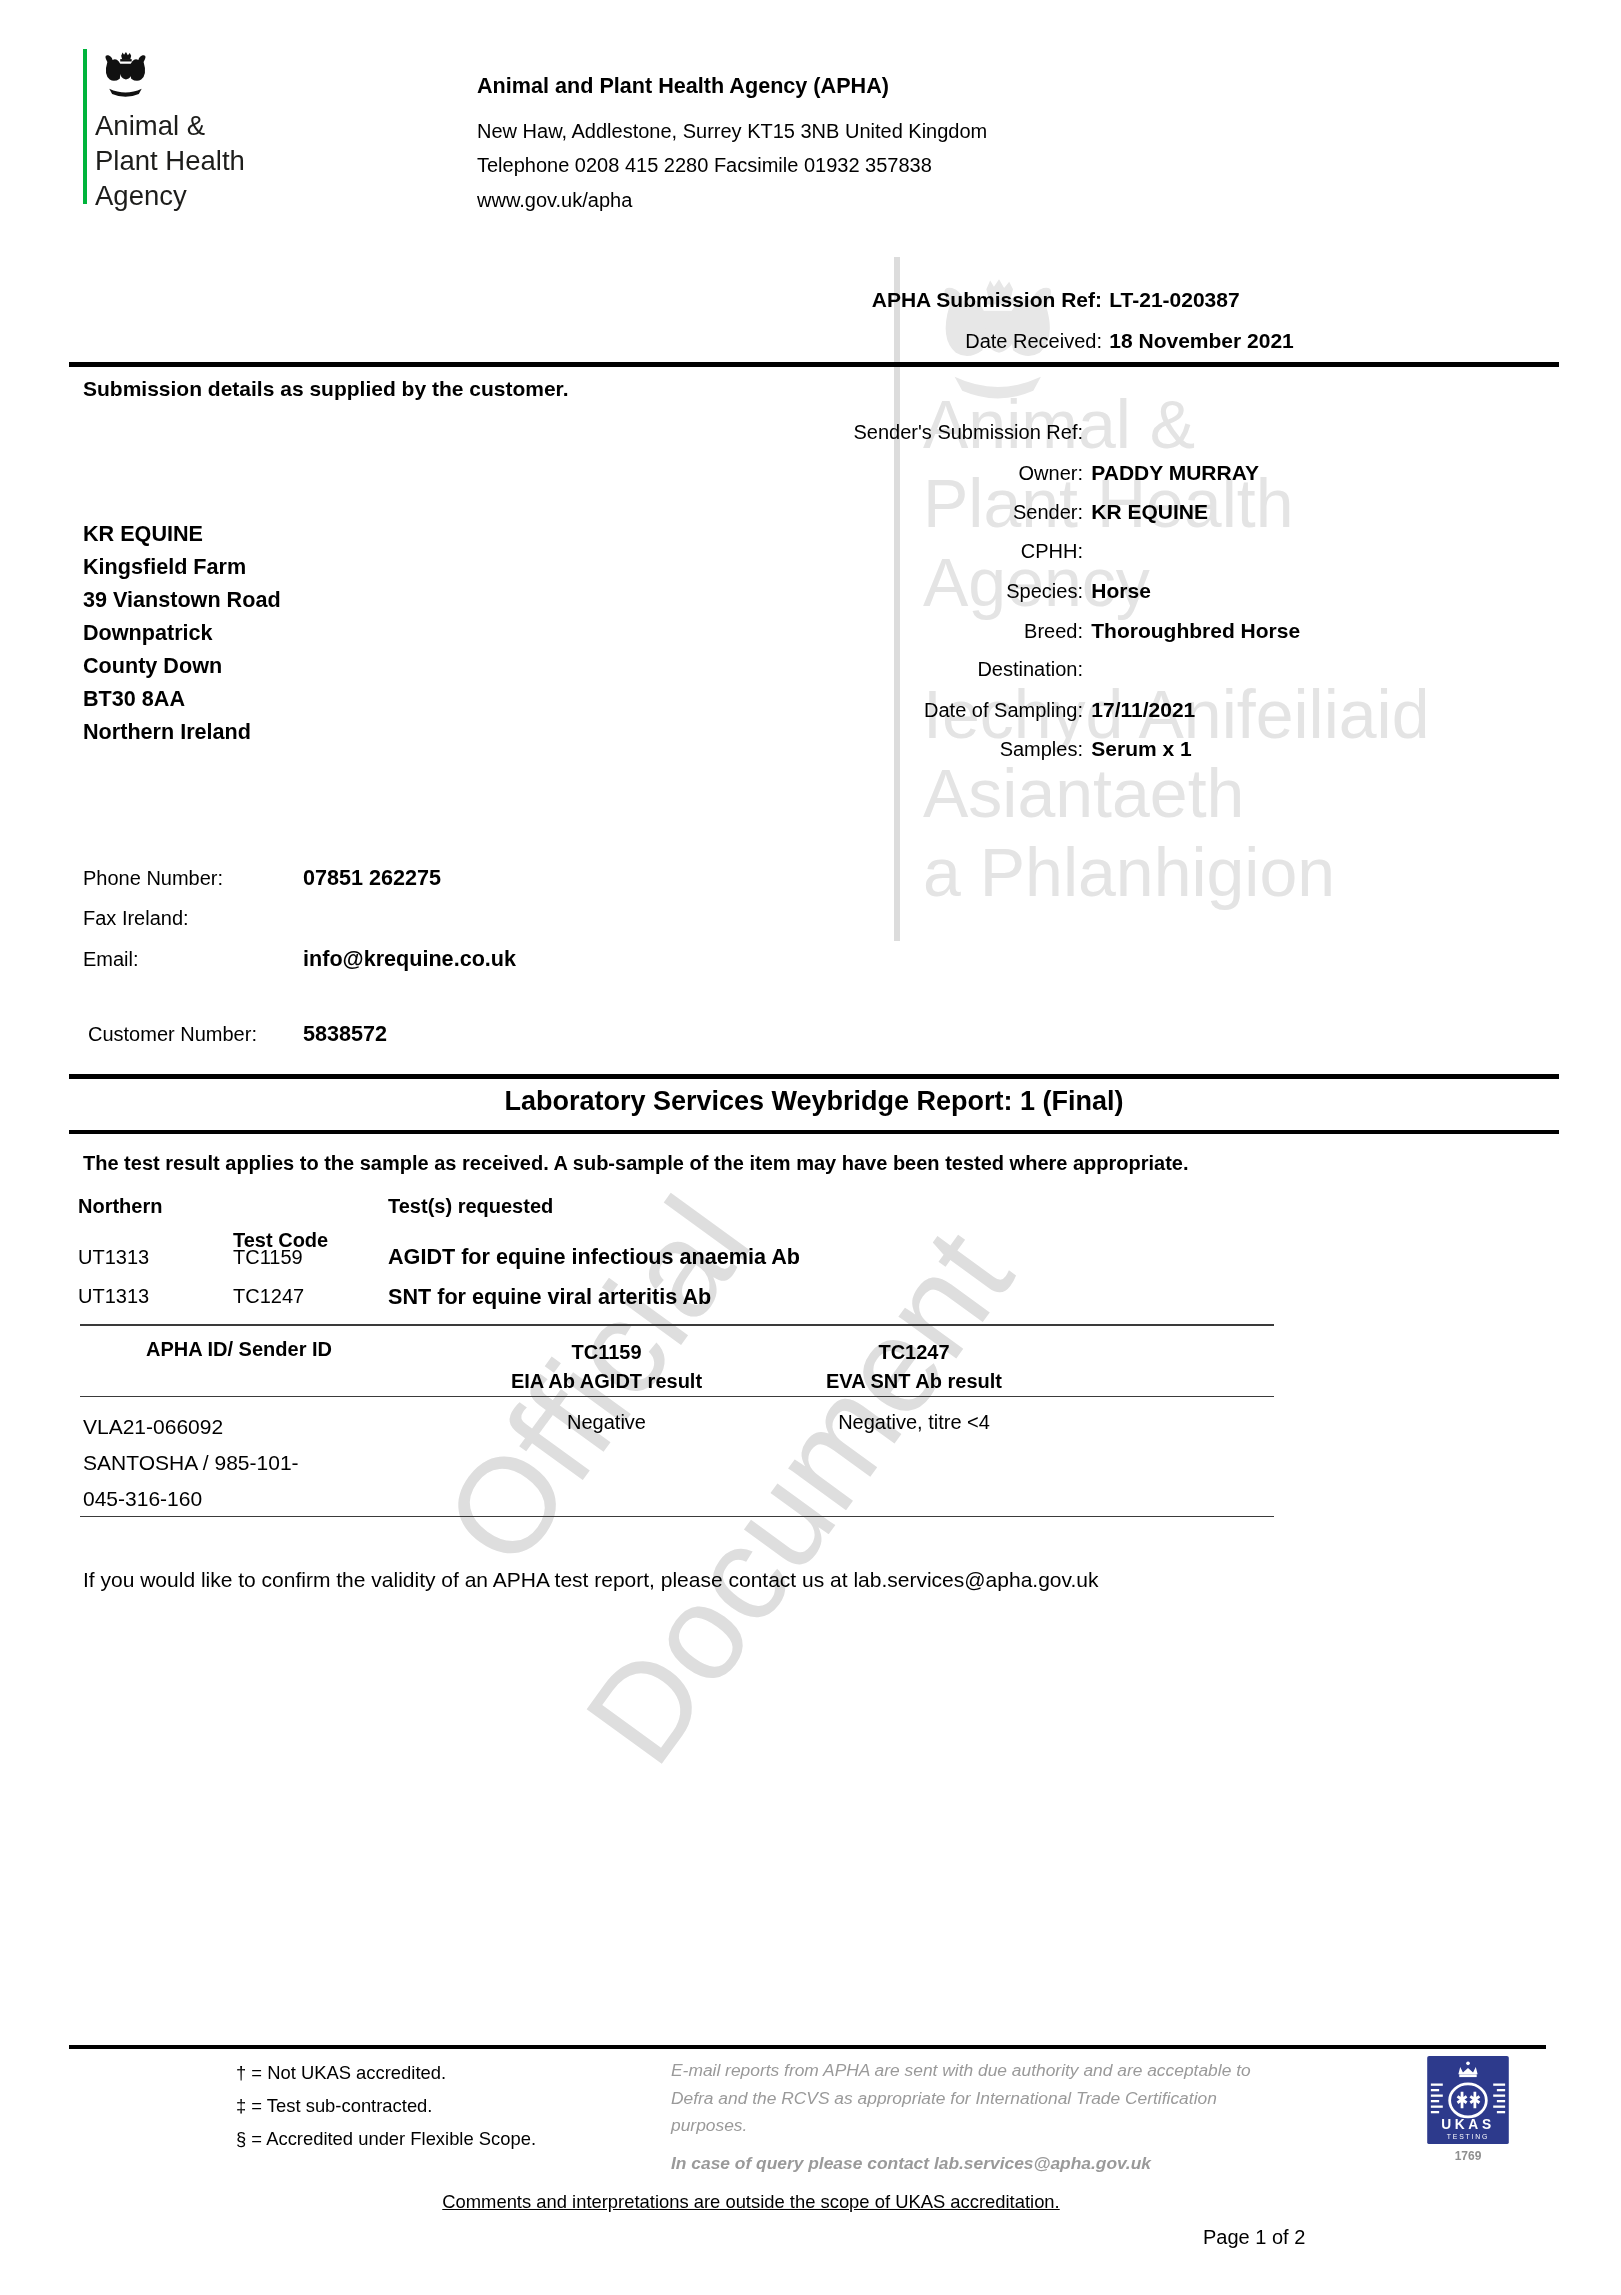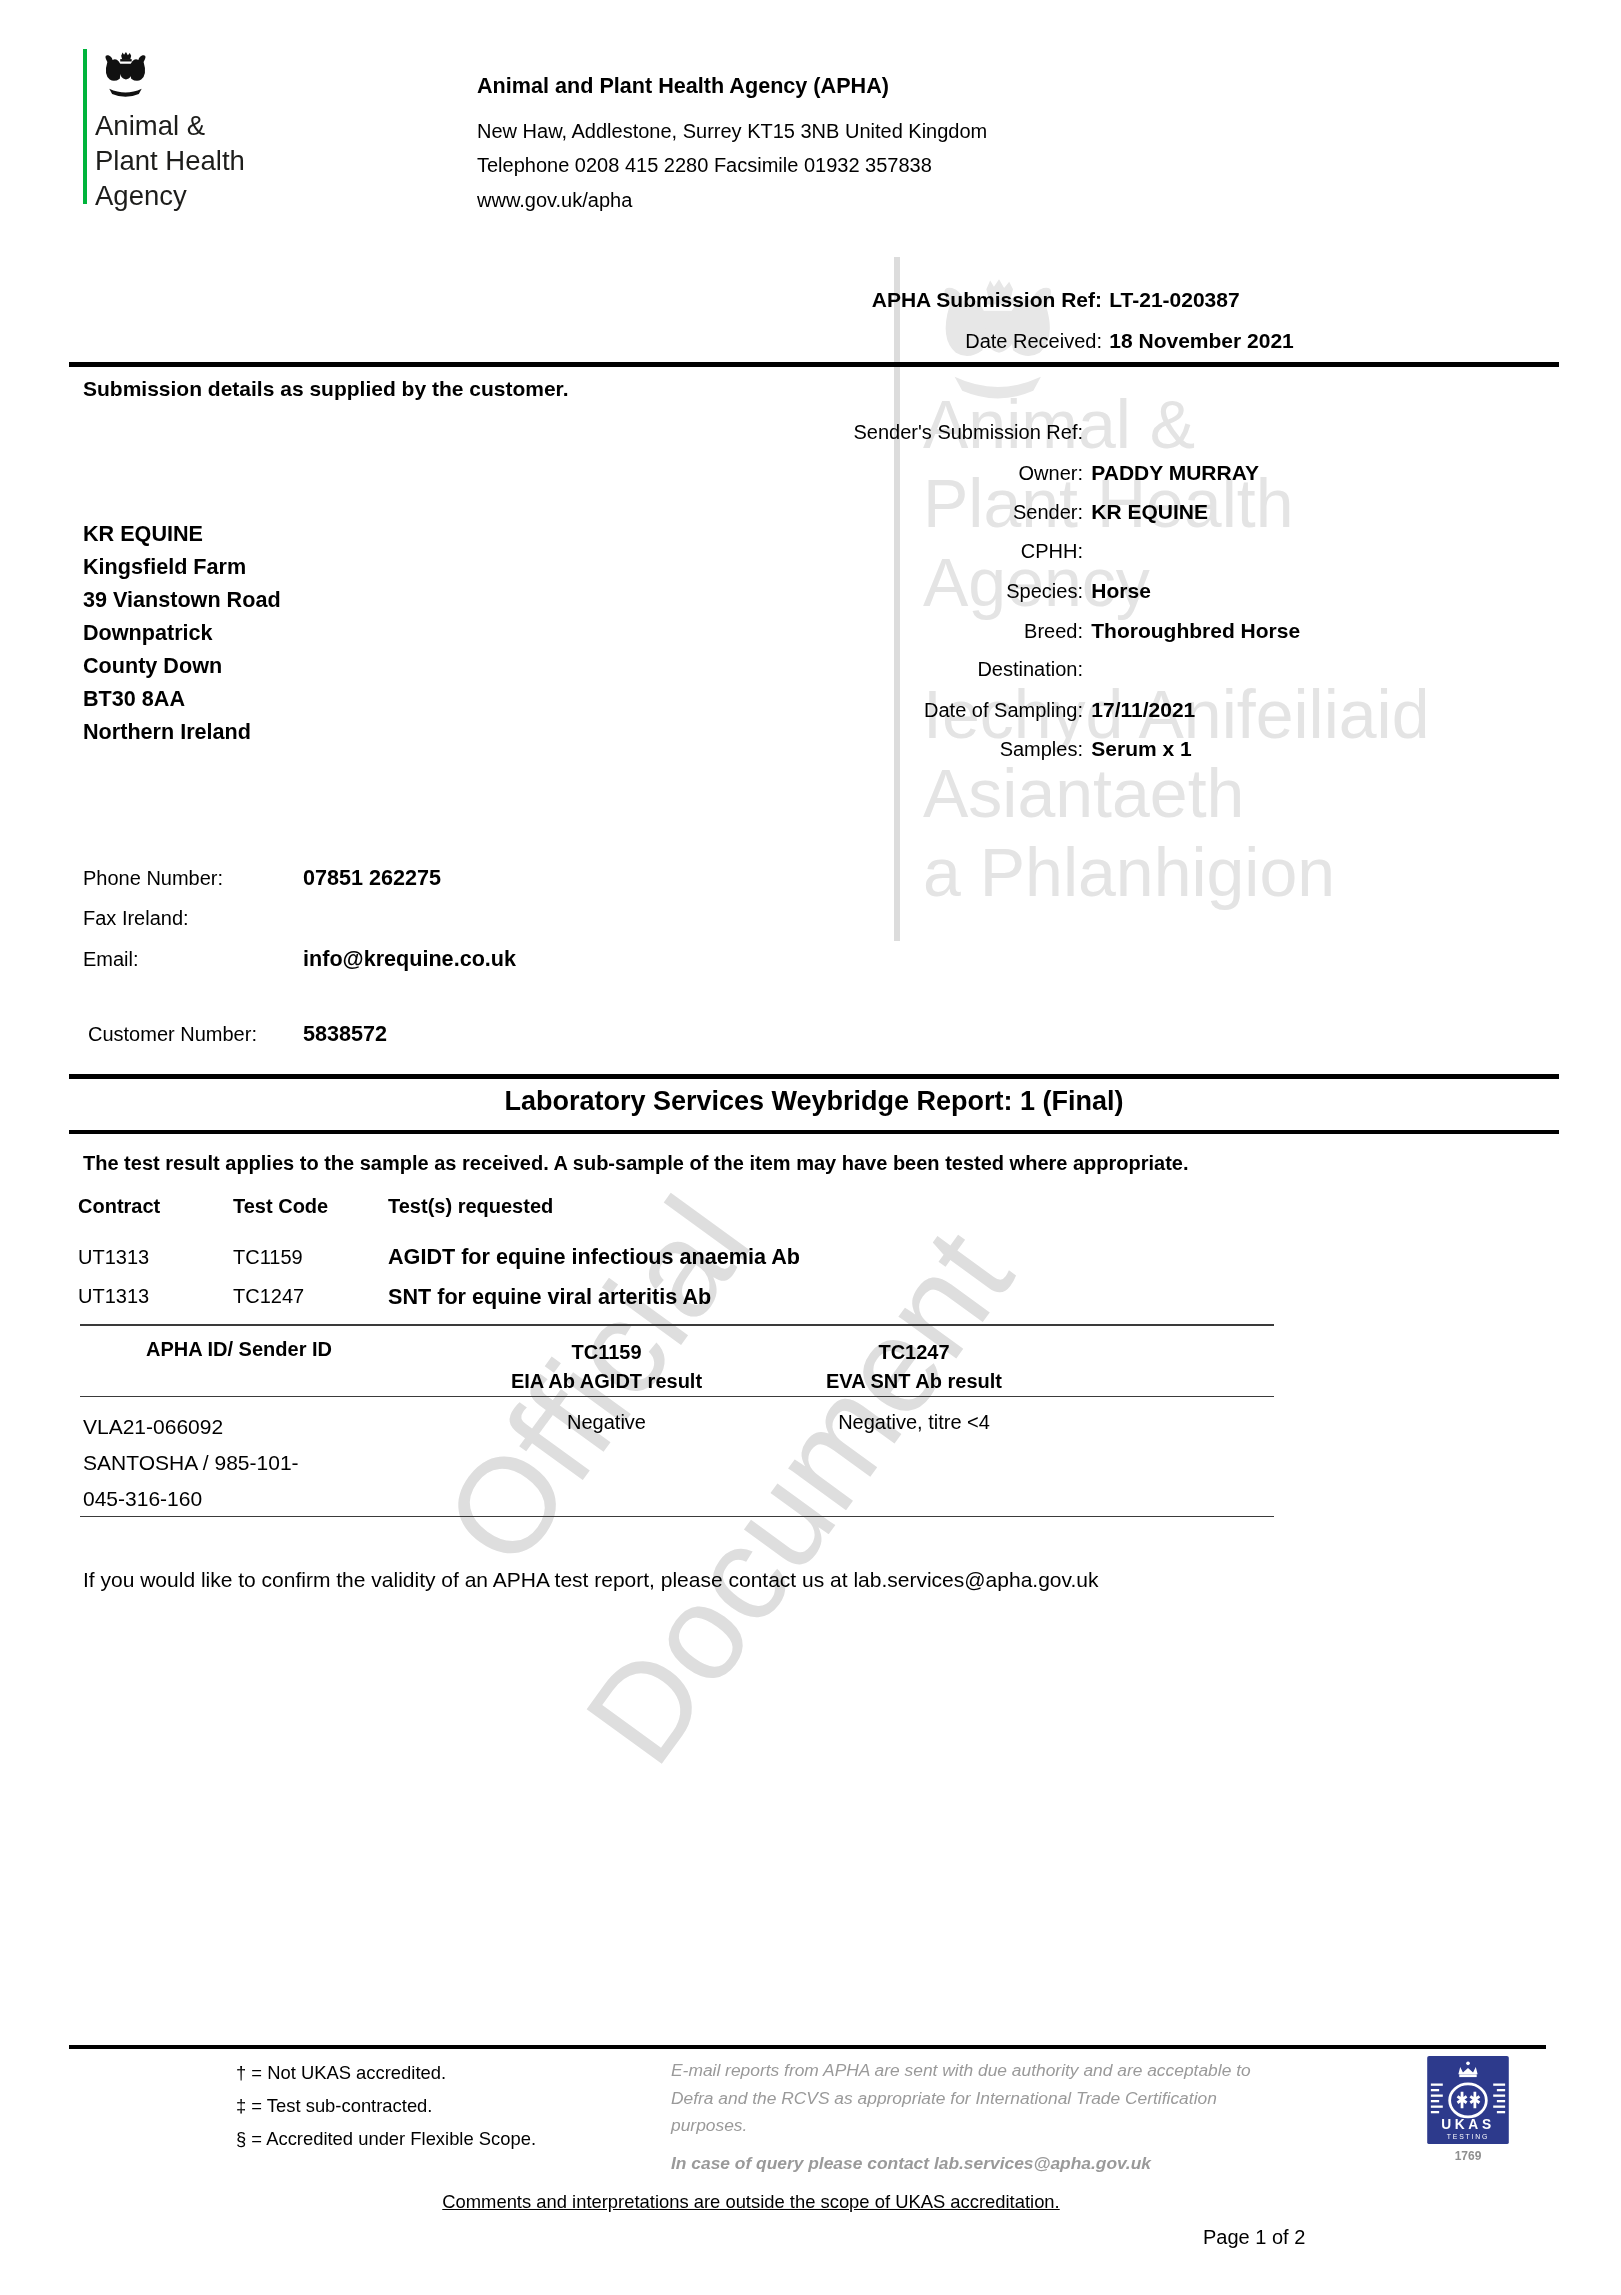--- a/index.html
+++ b/index.html
@@ -147,22 +147,22 @@
   <div class="abs content b t47" style="left:303px;top:946px;">info@krequine.co.uk</div>
   <div class="abs content t44" style="left:88px;top:1023px;">Customer Number:</div>
   <div class="abs content b t47" style="left:303px;top:1021px;">5838572</div>
 
   <div class="bar content" style="left:69px;top:1074px;width:1490px;"></div>
   <div class="abs content b ctr" style="left:69px;top:1086px;width:1490px;font-size:27px;">Laboratory Services Weybridge Report: 1 (Final)</div>
   <div class="bar content" style="left:69px;top:1130px;width:1490px;height:3.7px;"></div>
 
   <div class="abs content b t44" style="left:83px;top:1152px;width:1423px;">The test result applies to the sample as received. A sub-sample of the item may have been tested where appropriate.</div>
 
-  <div class="abs content b t44" style="left:78px;top:1195px;">Contract</div>
-  <div class="abs content b t44" style="left:233px;top:1195px;">Test Code</div>
+  <div class="abs content b t44" style="left:78px;top:1195px;">Northern</div>
+  <div class="abs content b t44" style="left:233px;top:1229px;">Test Code</div>
   <div class="abs content b t44" style="left:388px;top:1195px;">Test(s) requested</div>
 
   <div class="abs content t44" style="left:78px;top:1246px;">UT1313</div>
   <div class="abs content t44" style="left:233px;top:1246px;">TC1159</div>
   <div class="abs content b t47" style="left:388px;top:1244px;">AGIDT for equine infectious anaemia Ab</div>
 
   <div class="abs content t44" style="left:78px;top:1285px;">UT1313</div>
   <div class="abs content t44" style="left:233px;top:1285px;">TC1247</div>
   <div class="abs content b t47" style="left:388px;top:1284px;">SNT for equine viral arteritis Ab</div>
 

